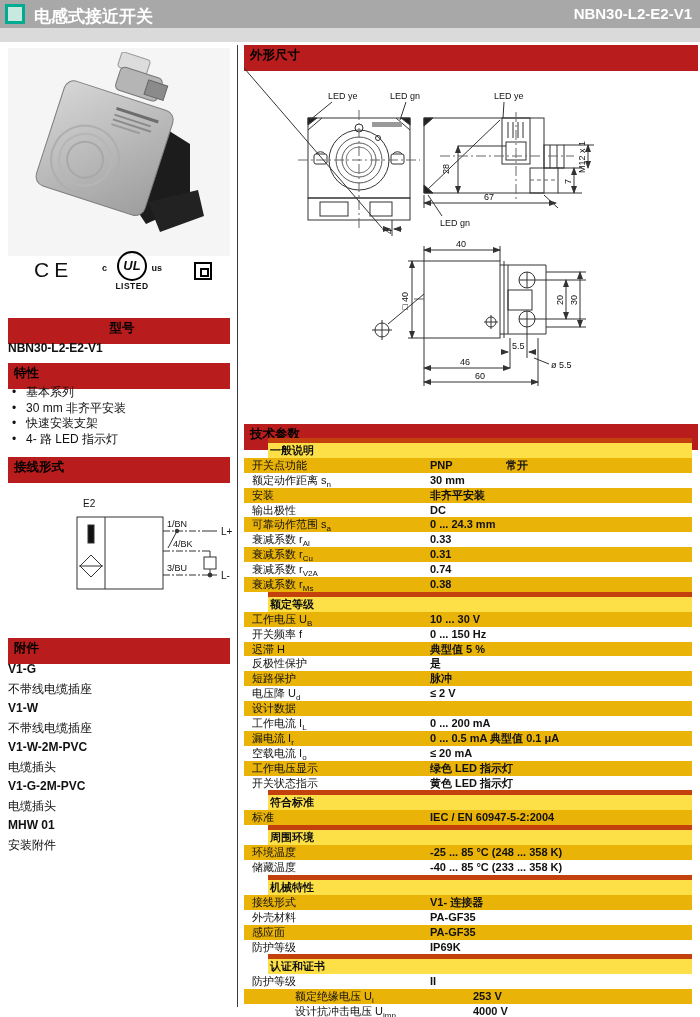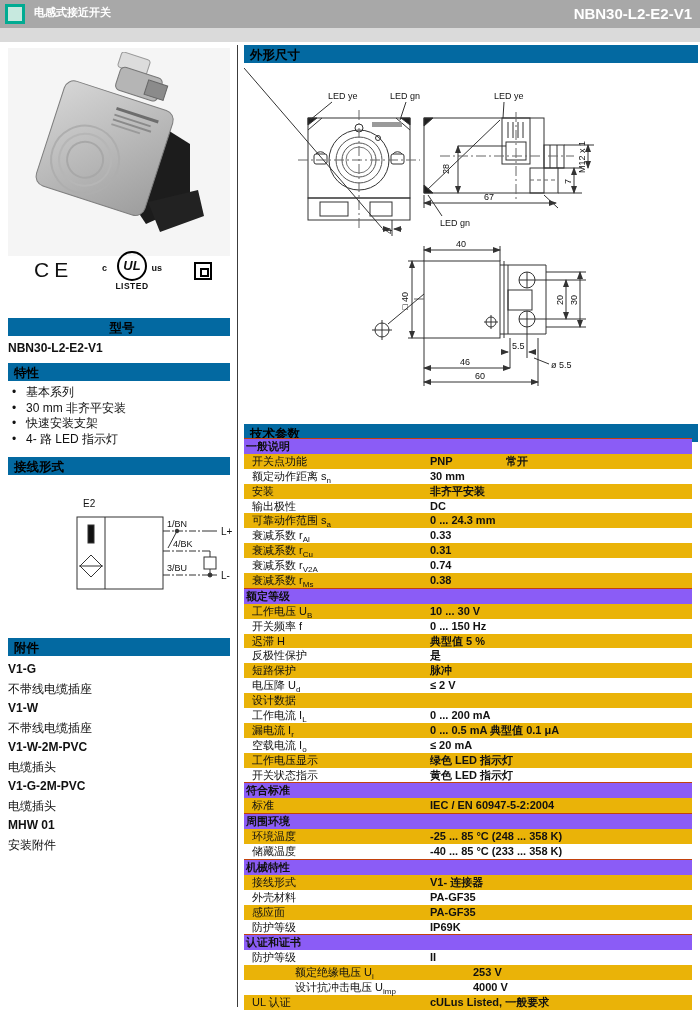--- a/index.html
+++ b/index.html
@@ -3,27 +3,27 @@
 <meta charset="utf-8">
 <style>
   html,body{margin:0;padding:0;}
   body{width:700px;height:1017px;position:relative;background:#ffffff;
        font-family:"Liberation Sans","DejaVu Sans",sans-serif;color:#111;overflow:hidden;}
   .abs{position:absolute;}
 
   
   .topbar{left:0;top:0;width:700px;height:28px;background:#a8a8a8;}
   .brandbox{left:5px;top:4px;width:14px;height:14px;border:3px solid #00ab92;background:#c7e9df;}
-  .toptitle{left:34px;top:5px;font-size:11px;font-weight:bold;color:#fff;}
+  .toptitle{left:34px;top:5px;font-size:17px;font-weight:bold;color:#fff;}
   .toppart{right:8px;top:5px;font-size:15px;font-weight:bold;color:#fff;}
   .substrip{left:0;top:28px;width:700px;height:14px;background:#dadada;}
 
   
-  .secbar{height:15px;background:#0369a1;font-size:12.5px;font-weight:bold;color:#000;
-          padding:2px 0 1px 6px;font-family:Liberation Mono, monospace;}
+  .secbar{height:15px;background:#b91c1c;font-size:12.5px;font-weight:bold;color:#000;
+          padding:2px 0 9px 6px;font-family:Liberation Mono, monospace;}
   .secbar-l{left:8px;width:216px;}
   .secbar-r{left:244px;width:448px;}
 
   
   .photo-bg{left:8px;top:48px;width:222px;height:208px;background:#f5f5f5;}
   .model-text{left:8px;top:341px;font-size:12px;font-weight:bold;}
   .feature-list{left:10px;top:385px;width:218px;font-size:12px;}
   .feature-item{line-height:15.5px;display:flex;}
   .feature-item .bull{width:14px;padding-left:2px;}
   .acc-list{left:8px;top:660px;width:220px;font-size:12px;}
@@ -39,21 +39,21 @@
   .ulus{position:absolute;right:2px;top:12px;font-size:9px;font-weight:bold;}
   .ullisted{font-size:8.5px;font-weight:bold;letter-spacing:.5px;}
   .sq2o{left:194px;top:262px;width:14px;height:14px;border:2px solid #000;}
   .sq2i{position:absolute;left:3.5px;top:3.5px;width:5px;height:5px;border:2px solid #000;}
 
   
   .vdiv{left:237px;top:45px;width:1px;height:962px;background:#3c3c3c;}
 
   
   .ttable{left:244px;top:438px;width:448px;font-size:11px;}
-  .tgh{height:14.9px;line-height:14.5px;font-weight:bold;border-top:1px solid #c2410c;background:#8b5cf6;padding-left:2px;}
+  .tgh{height:14.9px;line-height:14.5px;font-weight:bold;border-top:5px solid #c2410c;background:#fde047;padding-left:2px;margin-left:24px;}
   .trow{height:14.9px;line-height:14.9px;display:flex;}
   .trow.sh{background:#eab308;}
   .tlab{width:178px;padding-left:8px;white-space:nowrap;}
   .tlab.ind{padding-left:18px;margin-left:33px;}
   .tval{flex:1;font-weight:bold;white-space:nowrap;}
   .tval .v1w{display:inline-block;min-width:76px;}
   sub{font-size:8px;}
 
   svg text{font-family:"Liberation Sans","DejaVu Sans",sans-serif;}
 </style>

